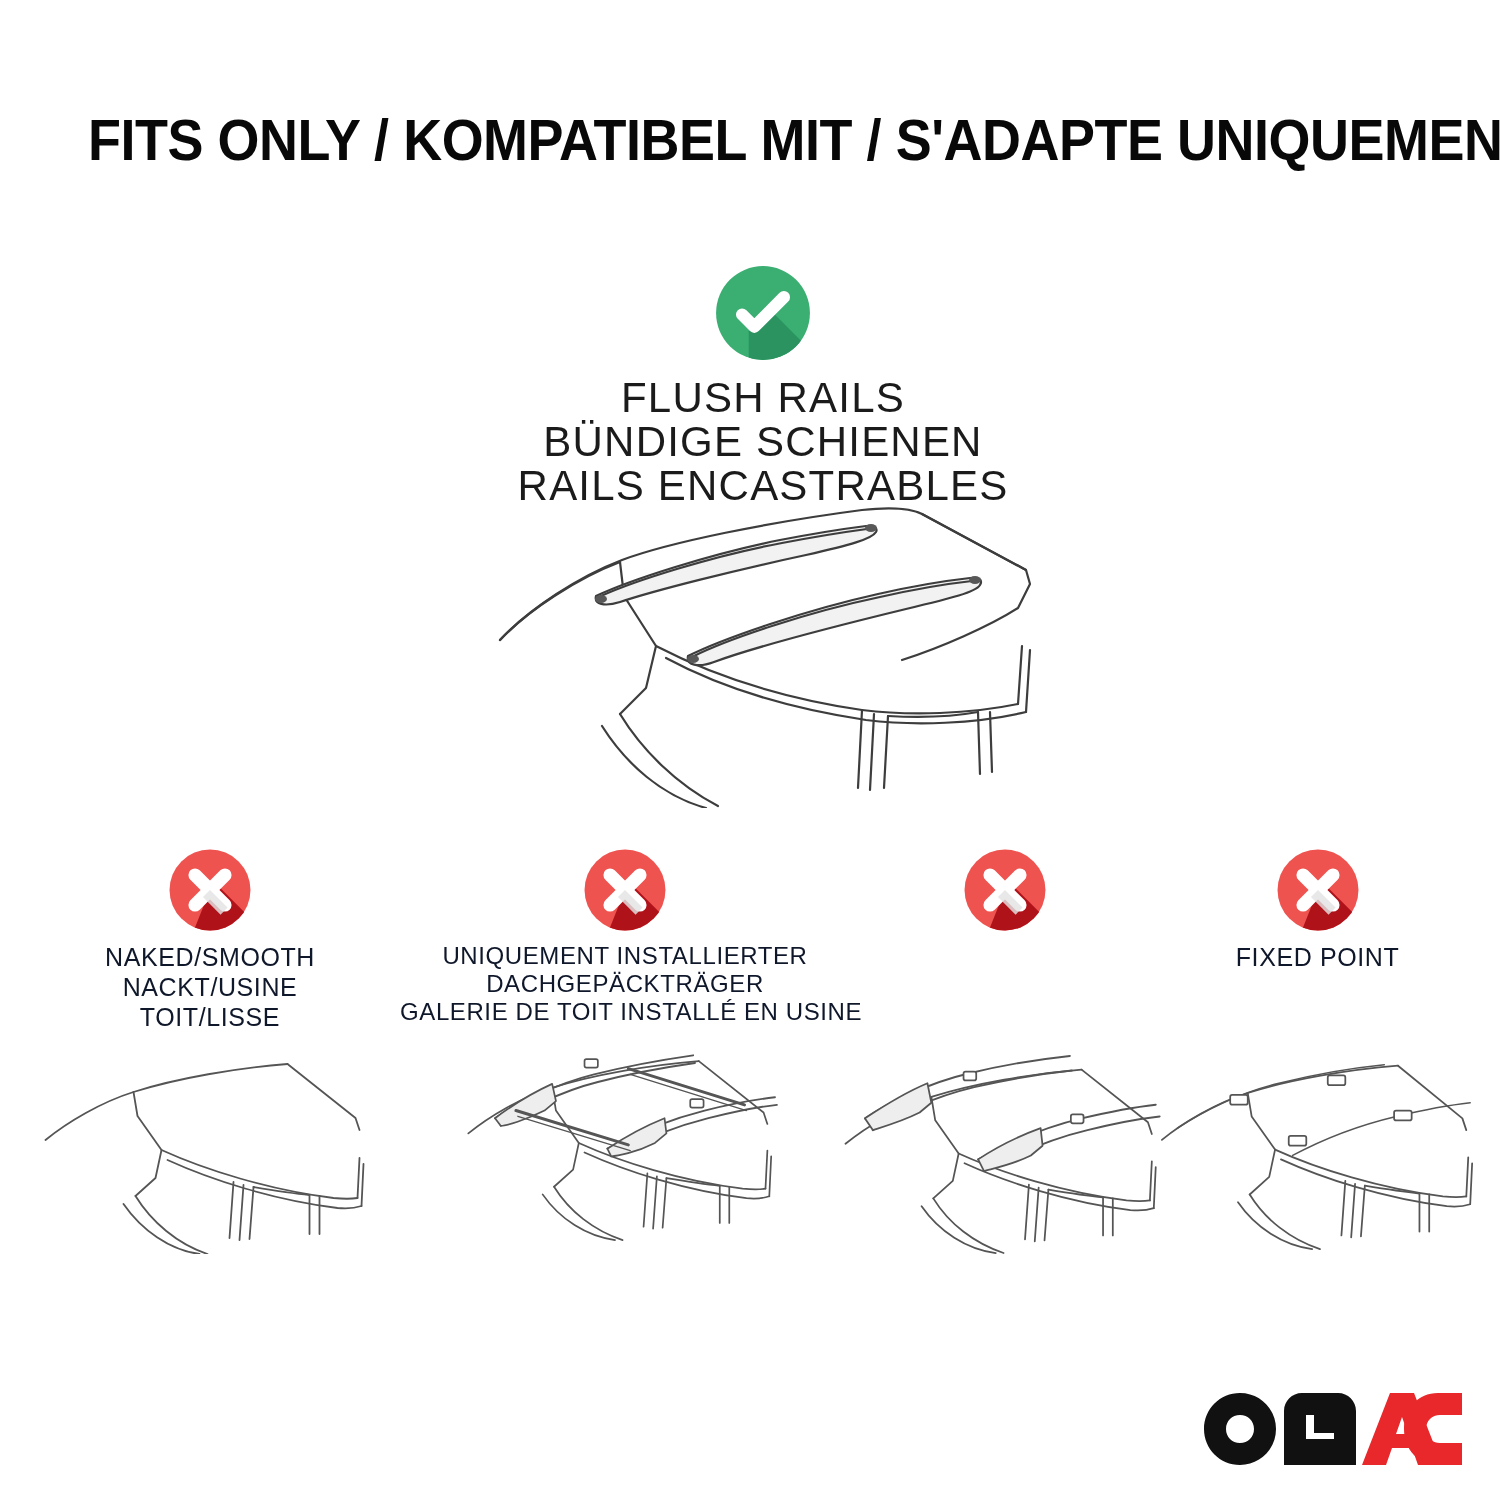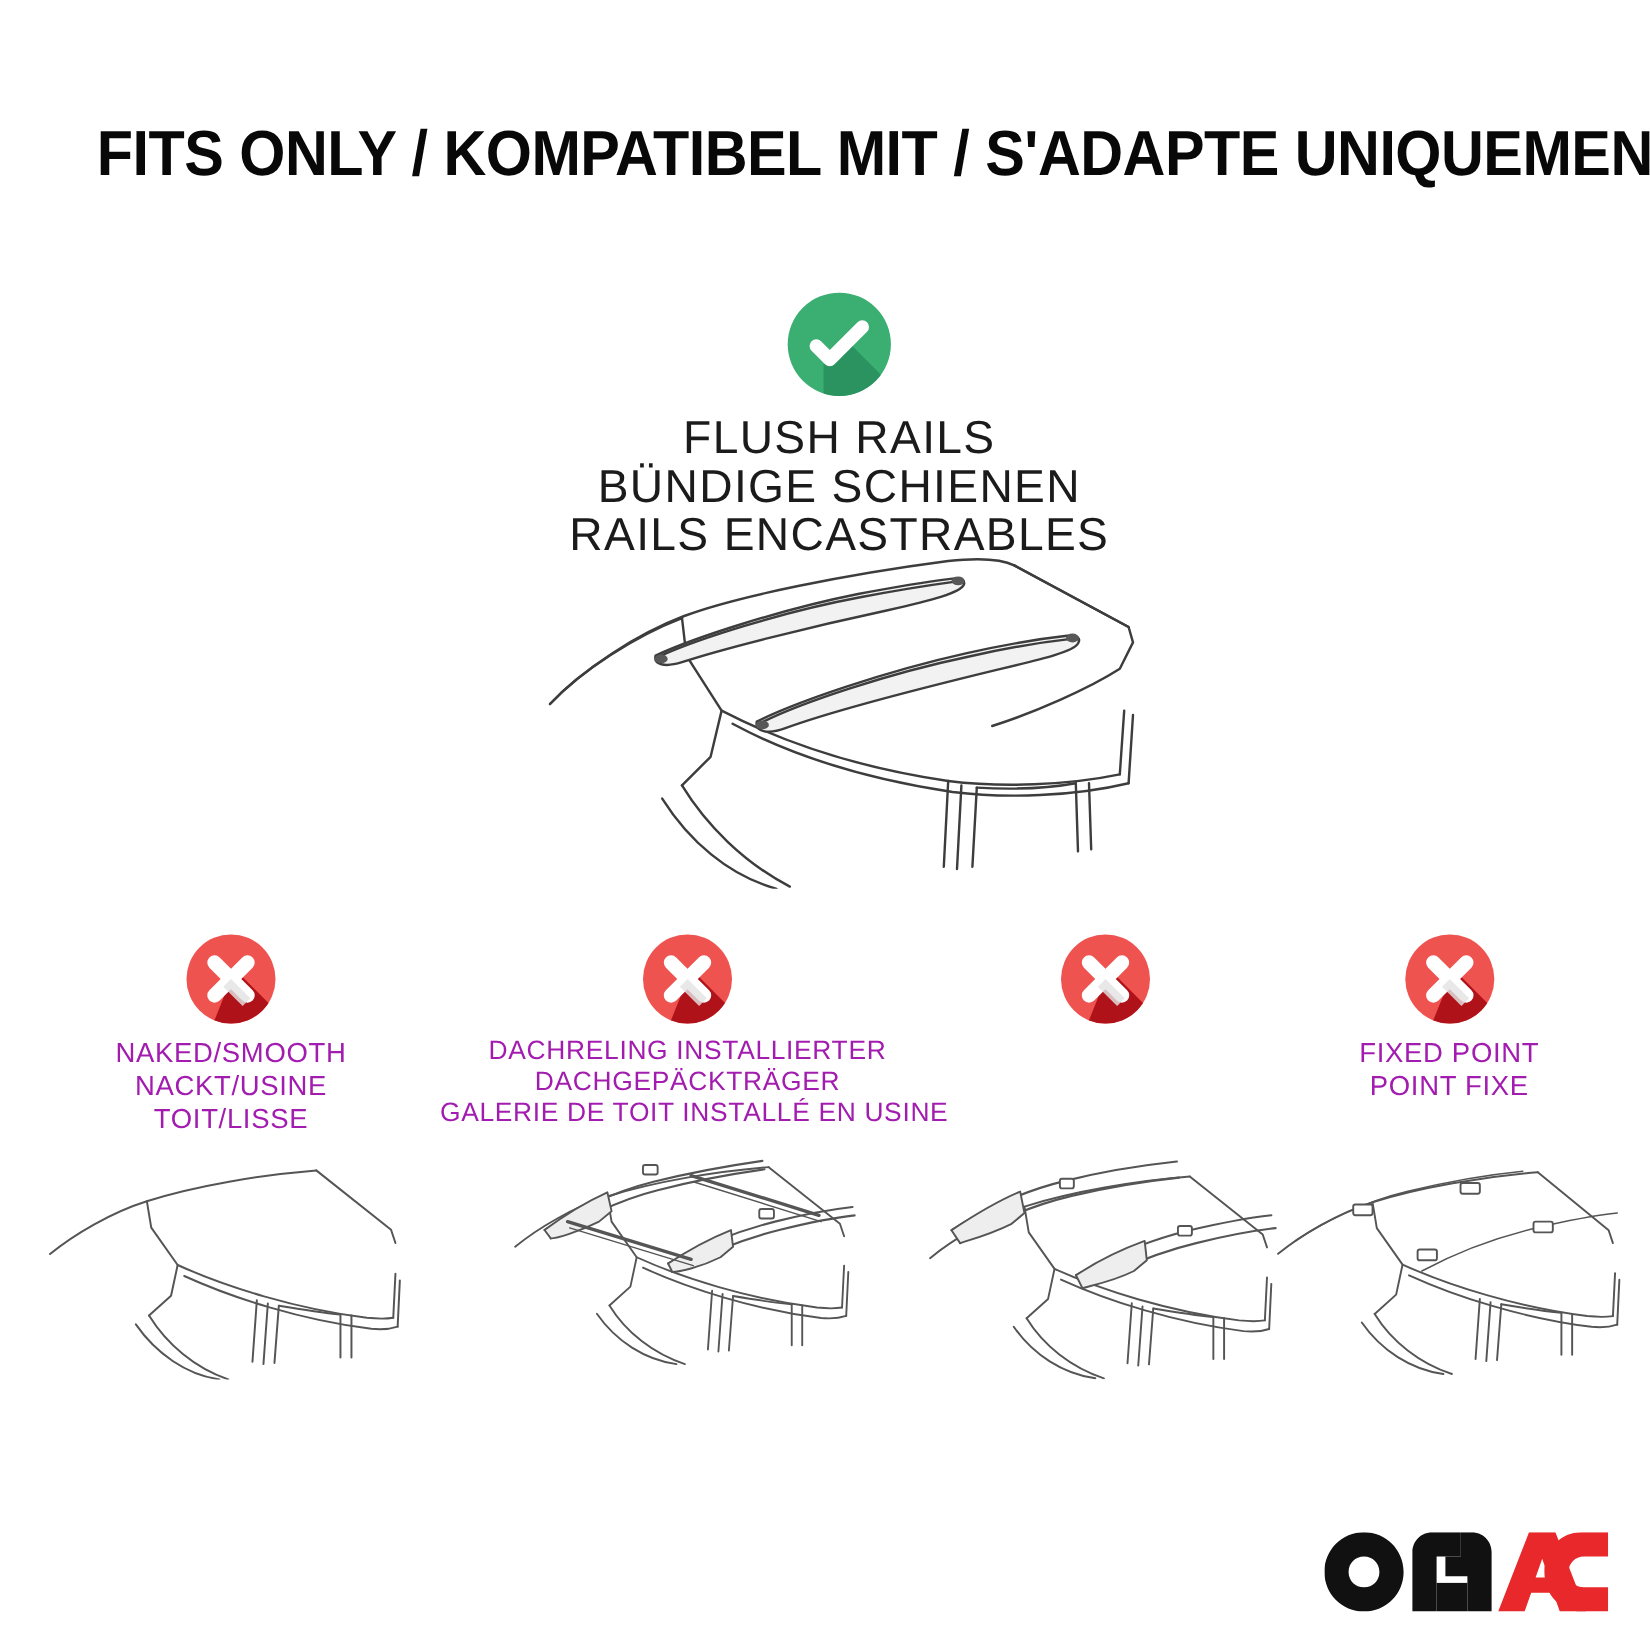--- a/index.html
+++ b/index.html
@@ -78,21 +78,21 @@
     width:88px;height:88px;
     display:block;
     margin:0 auto;
   }
   .col-label{
     margin-top:8px;
     font-size:25px;
     line-height:30px;
     letter-spacing:0.6px;
     font-weight:400;
-    color:#a21caf;
+    color:#0f172a;
   }
   .col-1 .col-label{font-size:24px;line-height:28px;}
   .col-label div{white-space:nowrap;}
 
   .col-art{
     position:absolute;
     top:208px;
     left:50%;
     transform:translateX(-50%);
     width:345px;height:200px;
@@ -247,21 +247,21 @@
         </g>
         <g stroke="#ffffff" stroke-width="15" stroke-linecap="round">
           <line x1="33" y1="33" x2="67" y2="67"></line>
           <line x1="67" y1="33" x2="33" y2="67"></line>
         </g>
         <g clip-path="url(#xc1)" opacity="0.82">
           <path d="M50 50 L70 70 L62 78 L42 58 Z" fill="#e3e3e3"></path>
         </g>
       </svg>
       <div class="col-label">
-        <div>DACHRELING INSTALLIERTER</div>
+        <div>UNIQUEMENT INSTALLIERTER</div>
         <div>DACHGEPÄCKTRÄGER</div>
         <div>GALERIE DE TOIT INSTALLÉ EN USINE</div>
       </div>
       <svg class="col-art" viewBox="0 0 345 210">
         <g fill="none" stroke="#555555" stroke-width="1.8" stroke-linecap="round" stroke-linejoin="round">
 
           <path d="M8 96 C30 78 64 58 96 48 C140 34 200 24 250 20"></path>
           <path d="M250 20 L318 74 L322 86"></path>
           <path d="M96 48 L100 72 L124 106 L118 134 L98 152"></path>
           <path d="M98 152 C114 178 140 198 170 208"></path>
@@ -361,21 +361,20 @@
         <g stroke="#ffffff" stroke-width="15" stroke-linecap="round">
           <line x1="33" y1="33" x2="67" y2="67"></line>
           <line x1="67" y1="33" x2="33" y2="67"></line>
         </g>
         <g clip-path="url(#xc3)" opacity="0.82">
           <path d="M50 50 L70 70 L62 78 L42 58 Z" fill="#e3e3e3"></path>
         </g>
       </svg>
       <div class="col-label">
         <div>FIXED POINT</div>
-        <div>POINT FIXE</div>
       </div>
       <svg class="col-art" viewBox="0 0 340 205">
         <g fill="none" stroke="#555555" stroke-width="1.8" stroke-linecap="round" stroke-linejoin="round">
           <path d="M10 88 C32 70 66 50 98 40 C142 26 202 16 252 12"></path>
           <path d="M252 12 L318 66 L322 78"></path>
           <path d="M98 40 L102 64 L126 98 L120 126 L100 144"></path>
           <path d="M100 144 C116 170 142 190 172 200"></path>
           <path d="M88 152 C106 178 134 196 164 200"></path>
           <path d="M126 98 C170 118 234 138 298 146 C308 147 316 147 322 146"></path>
           <path d="M132 108 C176 128 238 148 302 156 C312 157 320 156 326 154"></path>

